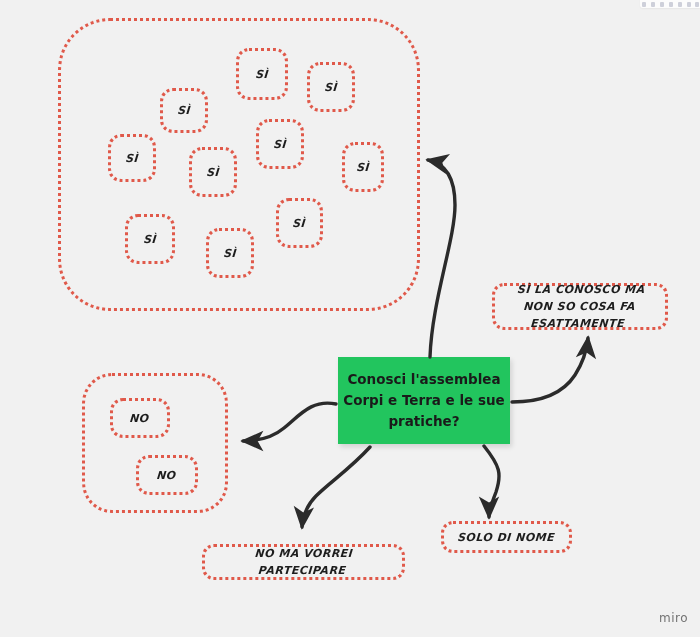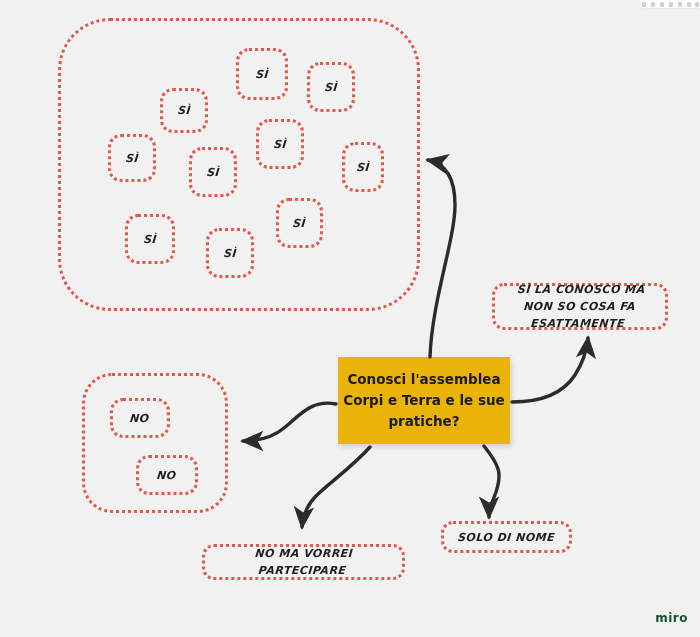--- a/index.html
+++ b/index.html
@@ -67,39 +67,39 @@
     font-weight:700;font-style:italic;
     font-size:11px;line-height:17px;
     color:#1d1d1d;letter-spacing:.5px;
     transform:skewX(-6deg);
     padding:0 8px;
   }
 
   
   .sticky{
     position:absolute;left:338px;top:357px;width:172px;height:87px;
-    background:#eab308;
+    background:#22c55e;
     box-shadow:2px 3px 5px rgba(0,0,0,.13);
     display:flex;align-items:center;justify-content:center;
     box-sizing:border-box;
   }
   .sticky span{
     font-family:"DejaVu Sans", sans-serif;
     font-weight:700;font-size:13.5px;line-height:21px;
     color:#1a1a1a;text-align:center;display:block;
   }
 
   
   #arrows{position:absolute;inset:0;pointer-events:none;}
 
   
   .watermark{
     position:absolute;right:12px;bottom:12px;
     font-family:"DejaVu Sans", sans-serif;
-    font-size:12px;font-weight:700;color:#14532d;letter-spacing:.5px;
+    font-size:12px;font-weight:400;color:#737373;letter-spacing:.5px;
   }
 </style>
 </head>
 <body>
 
 <div id="board">
 
   <div class="toolbar-frag">
     <i></i>
     <i></i>

